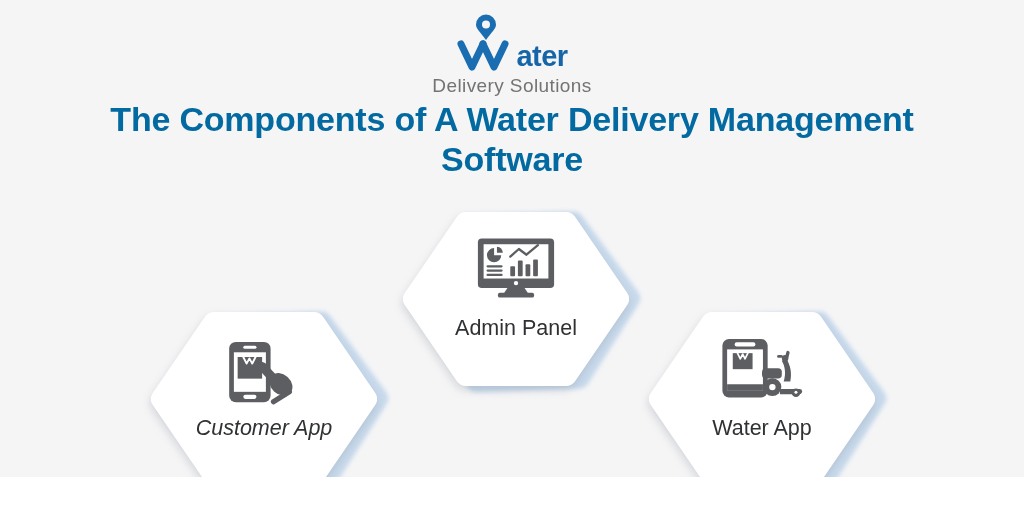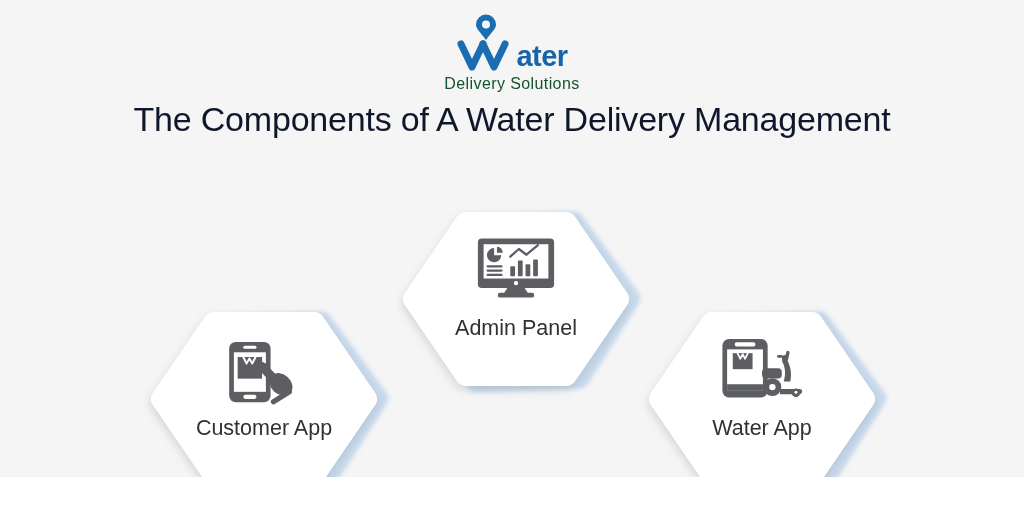--- a/index.html
+++ b/index.html
@@ -11,35 +11,35 @@
 
   
   .logo { position:absolute; top:14px; left:0; width:100%;
           display:flex; flex-direction:column; align-items:center; }
   .logo-row { display:flex; align-items:flex-end; }
   .logo-wordmark {
     font-size:29px; font-weight:700; color:#1565a8;
     letter-spacing:-0.5px; line-height:1; margin-left:-2px; margin-bottom:1px;
   }
   .logo-tagline {
-    margin-top:3px; font-size:16px; font-weight:500; color:#14532d;
+    margin-top:3px; font-size:19px; font-weight:500; color:#737373;
     letter-spacing:0.4px;
   }
 
   
   .title {
     position:absolute; top:99px; left:0; width:100%;
-    text-align:center; color:#0f172a; font-weight:400;
+    text-align:center; color:#0369a1; font-weight:700;
     font-size:34px; line-height:40px; letter-spacing:-0.2px;
   }
 
   
   .hex-card { position:absolute; width:228px; height:176px; }
   .card-admin    { left:402px; top:211px;text-decoration:underline; }
-  .card-customer { left:150px; top:311px; }
+  .card-customer { left:150px; top:311px;font-style:italic; }
   .card-driver   { left:648px; top:311px; }
 
   .hex-svg { position:absolute; left:0; top:0; overflow:visible; }
   .hex-shadow {
     fill:#c7d9eb; stroke:#c7d9eb; stroke-width:22; stroke-linejoin:round;
     transform:translate(9px,3px) rotate(-2deg) scale(1.02);
     transform-origin:114px 88px; filter:blur(2px);
   }
   .hex-white {
     fill:#ffffff; stroke:#ffffff; stroke-width:22; stroke-linejoin:round;
@@ -74,20 +74,21 @@
         <path d="M5,30 L16,53 L27,30" stroke="#1a6db1" stroke-width="7" fill="none" stroke-linecap="round" stroke-linejoin="round"></path>
         <path d="M27,30 L38,53 L49,30" stroke="#1a6db1" stroke-width="7" fill="none" stroke-linecap="round" stroke-linejoin="round"></path>
       </svg>
       <div class="logo-wordmark">ater</div>
     </div>
     <div class="logo-tagline">Delivery Solutions</div>
   </div>
 
   <div class="title">
     <div>The Components of A Water Delivery Management</div>
+    <div>Software</div>
   </div>
 
   <div class="hex-card card-admin">
     <svg class="hex-svg" width="228" height="176" viewBox="0 0 228 176">
       <path class="hex-shadow" d="M12,88 L64,12 L164,12 L216,88 L164,164 L64,164 Z"></path>
       <path class="hex-white" d="M12,88 L64,12 L164,12 L216,88 L164,164 L64,164 Z"></path>
     </svg>
     <svg class="hex-icon icon-admin" width="80" height="62" viewBox="0 0 84 64">
       <rect class="icon-fill" x="2" y="0" width="80" height="52" rx="4"></rect>
       <rect class="icon-white" x="8" y="6" width="68" height="36"></rect>

